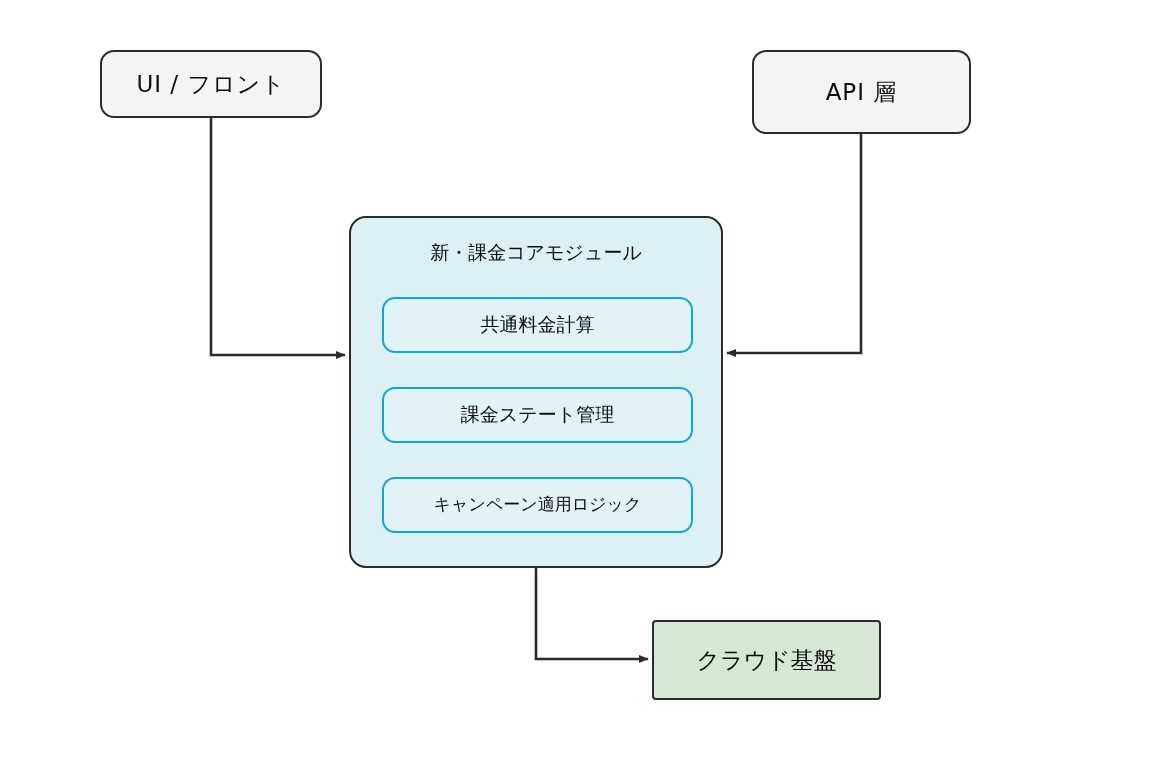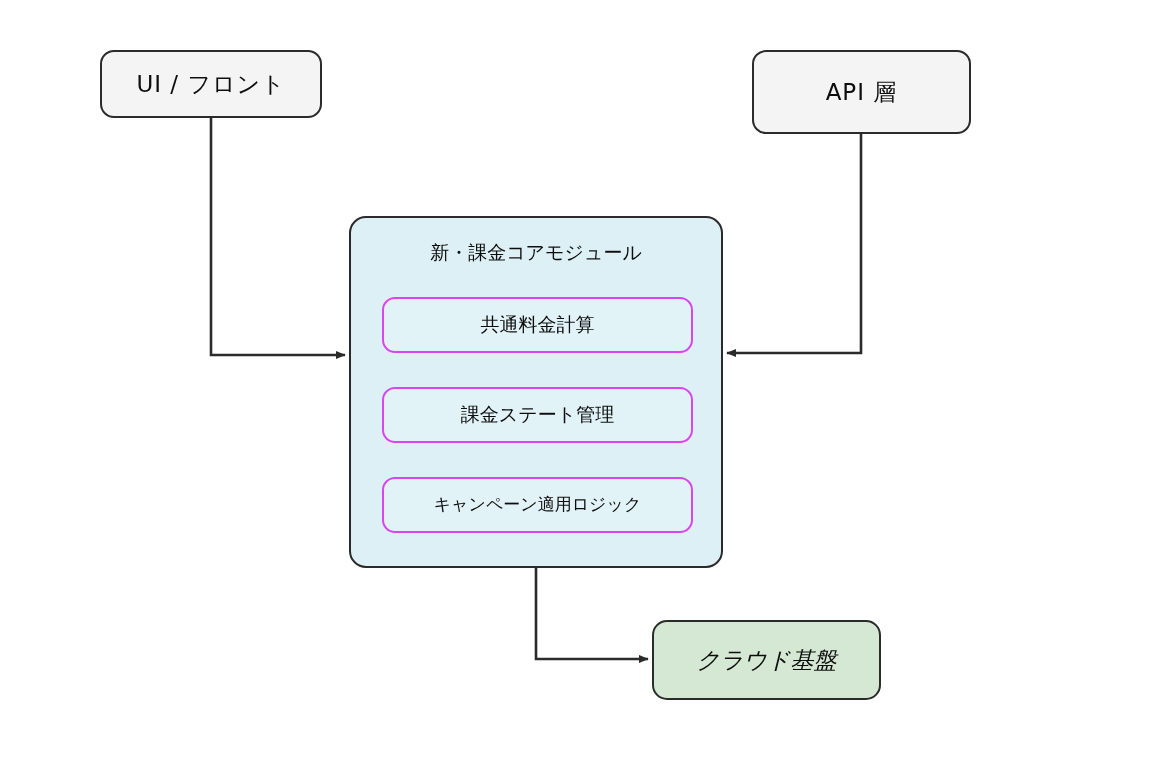--- a/index.html
+++ b/index.html
@@ -86,42 +86,41 @@
     color: #0d0d0d;
   }
 
   
   .submodule {
     position: absolute;
     left: 31px;
     width: 311px;
     height: 56px;
     background: #e2f3f7;
-    border: 2px solid #d946ef;
+    border: 2px solid #0ea5e9;
     border-radius: 13px;
     display: flex;
     align-items: center;
     justify-content: center;
     color: #0d0d0d;
     box-sizing: border-box;
   }
   #submodule-0 { top: 79px;  font-size: 19px; }
   #submodule-1 { top: 169px; font-size: 19px; }
   #submodule-2 { top: 259px; font-size: 17px; }
 
   
   #node-cloud {
     left: 652px;
     top: 620px;
     width: 229px;
     height: 80px;
     background: #d4e8d3;
-    border-radius: 15px;
+    border-radius: 4px;
     font-size: 23px;
-    font-style: italic;
   }
 </style>
 </head>
 <body>
 
 <div id="canvas">
 
   <svg id="edges" viewBox="0 0 1152 768" width="1152" height="768" xmlns="http://www.w3.org/2000/svg">
     <defs>
       <marker id="arrowR" markerWidth="12" markerHeight="12" refX="9.2" refY="4" orient="auto" markerUnits="userSpaceOnUse">

